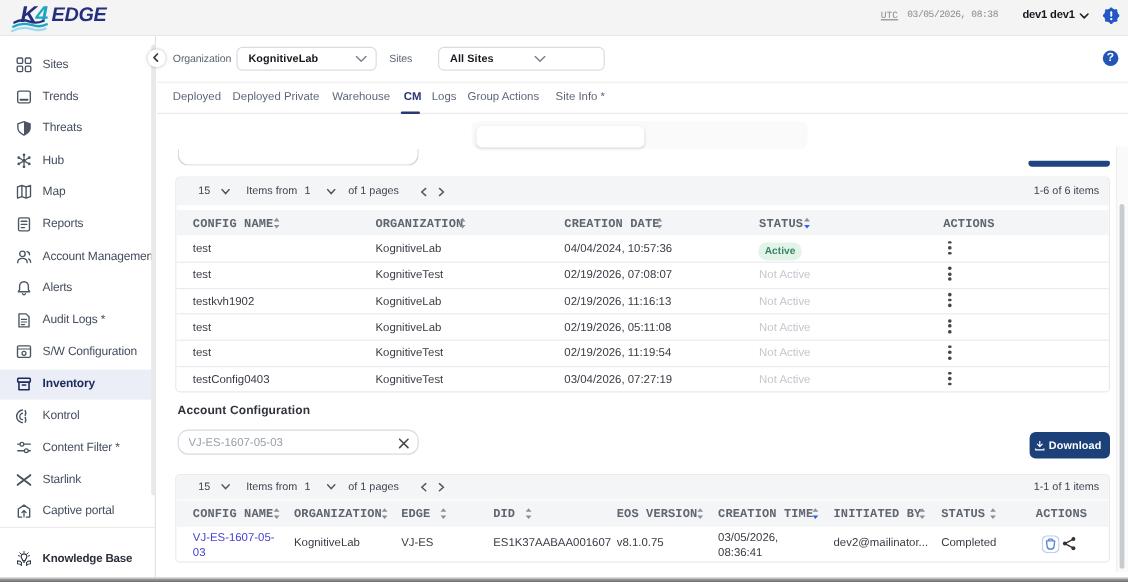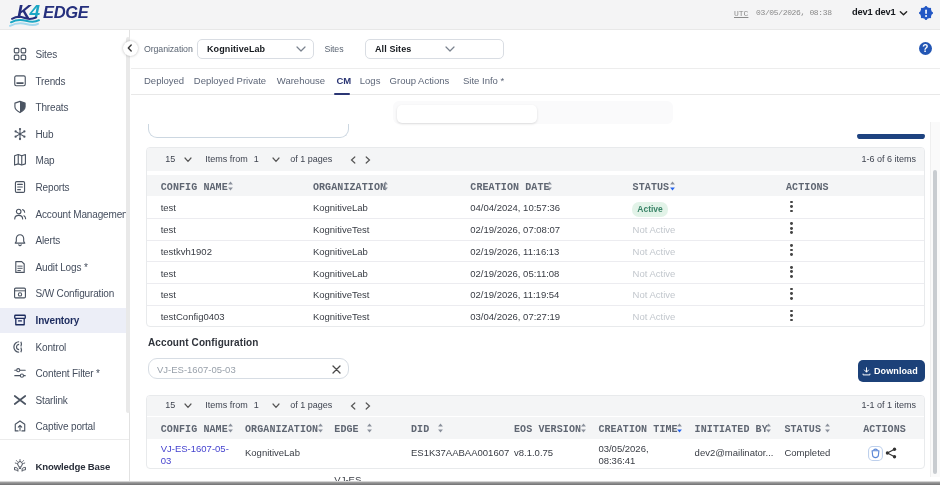--- a/index.html
+++ b/index.html
@@ -428,21 +428,21 @@
       <div class="hcell" style="left:784.4px; top:423.5px;">STATUS</div>
       <svg class="sort" style="left:823.5px; top:422.8px;" width="7" height="10" viewBox="0 0 7 10">
         <path d="M3.5 0.5 L5.9 3.5 H1.1 Z" fill="#8a909b"></path>
         <path d="M3.5 9.5 L1.1 6.5 H5.9 Z" fill="#8a909b"></path>
       </svg>
       <div class="hcell" style="left:863.2px; top:423.5px;">ACTIONS</div>
     </div>
   <div id="tbody2">
       <div class="cell" style="left:160.7px; top:443px; color:#4543cf; line-height:11.5px;">VJ-ES-1607-05-<br>03</div>
       <div class="cell" style="left:245px; top:447px;">KognitiveLab</div>
-      <div class="cell" style="left:334.3px; top:447px;margin-top:27px;">VJ-ES</div>
+      <div class="cell" style="left:334.3px; top:447px;">VJ-ES</div>
       <div class="cell" style="left:411px; top:447px;">ES1K37AABAA001607</div>
       <div class="cell" style="left:514px; top:447px;">v8.1.0.75</div>
       <div class="cell" style="left:598.4px; top:443px; width:62px; white-space:normal; line-height:11.5px;">03/05/2026, 08:36:41</div>
       <div class="cell" style="left:694.6px; top:447px;">dev2@mailinator...</div>
       <div class="cell" style="left:784.4px; top:447px;">Completed</div>
       <svg class="abs" style="left:868px; top:446px;" width="15" height="15" viewBox="0 0 15 15">
         <rect x="0.55" y="0.55" width="13.9" height="13.9" rx="4.2" fill="#fff" stroke="#bed0ec" stroke-width="1.1"></rect>
         <path d="M5.6 4.6 C5.6 3.6 6.3 3.1 7.5 3.1 C8.7 3.1 9.4 3.6 9.4 4.6" fill="none" stroke="#5b87d6" stroke-width="1.15"></path>
         <path d="M4.1 4.7 H10.9 L10.4 9.3 C10.3 10.6 9.4 11.6 7.5 11.6 C5.6 11.6 4.7 10.6 4.6 9.3 Z" fill="none" stroke="#5b87d6" stroke-width="1.15" stroke-linejoin="round"></path>
       </svg>

